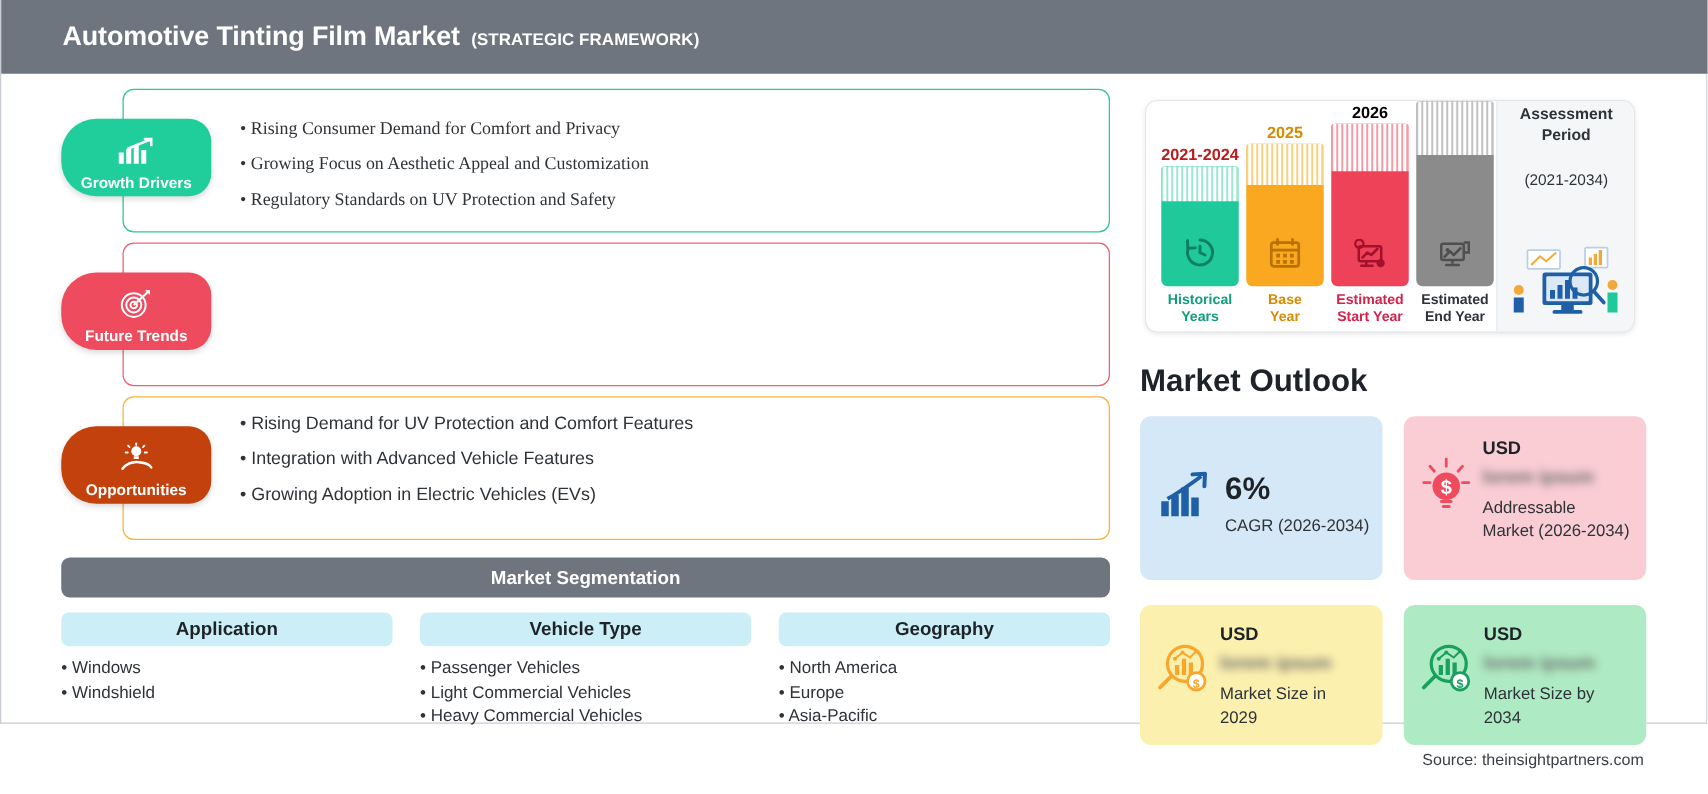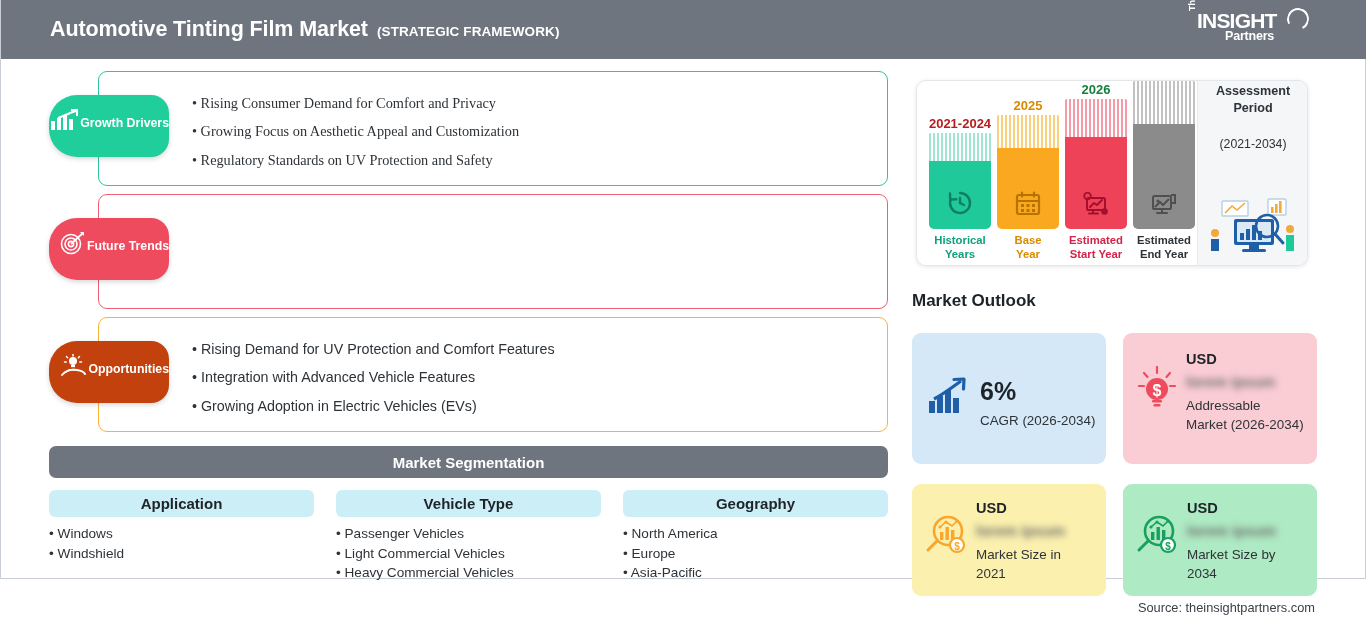--- a/index.html
+++ b/index.html
@@ -71,21 +71,21 @@
     background: #ffffff;
   }
   .panel.green  { border-color: #2ec79b; }
   .panel.red    { border-color: #ef6073; }
   .panel.orange { border-color: #f9b33a; }
 
   .badge {
     position: absolute;
     width: 120px; height: 62px;
     border-radius: 31px 31px 31px 31px;
-    display: flex; flex-direction: row;
+    display: flex; flex-direction: column;
     align-items: center; justify-content: flex-end;
     padding-bottom: 5px;
     box-shadow: 0 2px 5px rgba(0,0,0,0.16);
     z-index: 4;
   }
   .badge.green  { background: #20ce9c; border-radius: 28px 18px 18px 28px; }
   .badge.red    { background: #ee4b5e; border-radius: 28px 18px 18px 28px; }
   .badge.orange { background: #c2410c; border-radius: 28px 18px 18px 28px; }
   .badge-label {
     color: #ffffff; font-size: 12.3px; font-weight: bold;
@@ -169,21 +169,21 @@
     color: #2e3338; line-height: 1.35;
   }
   #assess-range {
     position: absolute; left: 0; top: 56px; width: 110px;
     text-align: center; font-size: 12.3px; color: #2e3338;
   }
 
   
   #outlook-title {
     position: absolute; left: 911px; top: 291px;
-    font-size: 17px; font-weight: bold; color: #1e2329;
+    font-size: 25px; font-weight: bold; color: #1e2329;
   }
   .ocard {
     position: absolute; border-radius: 9px;
     display: flex; align-items: flex-start;
   }
   .ocard-body { padding-top: 2px; }
   .ocard-usd {
     font-size: 14.6px; font-weight: bold; color: #1e2329; line-height: 1;
   }
   .ocard-blur {
@@ -204,26 +204,20 @@
 </style>
 </head>
 <body>
 
 <div id="frame">
 
   <div id="header">
     <div id="header-title-wrap">
       <span id="header-title">Automotive Tinting Film Market</span>
       <span id="header-sub">(STRATEGIC FRAMEWORK)</span>
-    </div>
-    <div id="logo">
-      <span class="the">The</span>
-      <span class="insight">INSIGHT</span>
-      <span class="partners">Partners</span>
-      <span class="swoosh"></span>
     </div>
   </div>
 
   <div class="panel green" style="left:97px; top:71px; width:790px; height:115px;"></div>
   <div class="badge green" style="left:48px; top:95px;">
     <span class="badge-icon">
       <svg width="30" height="22" viewBox="0 0 30 22">
         <rect x="1" y="12" width="4" height="9" fill="#fff"></rect>
         <rect x="7" y="9" width="4" height="12" fill="#fff"></rect>
         <rect x="13" y="6" width="4" height="15" fill="#fff"></rect>
@@ -266,21 +260,21 @@
           <line x1="21.5" y1="2.5" x2="20.4" y2="3.7"></line>
           <line x1="6.5" y1="8" x2="8.2" y2="8"></line>
           <line x1="23.5" y1="8" x2="21.8" y2="8"></line>
         </g>
         <path d="M4 21 C8 16 13 15 19 16 C23 16.6 26 18 27 20" stroke="#fff" stroke-width="2" fill="none" stroke-linecap="round"></path>
         <path d="M7 18.5 C11 15.5 16 15 20 16.5" stroke="#fff" stroke-width="1.4" fill="none"></path>
       </svg>
     </span>
     <span class="badge-label">Opportunities</span>
   </div>
-  <div class="bullets" style="left:191px; top:342px; gap:14px;">
+  <div class="bullets" style="left:191px; top:332px; gap:14px;">
     <span class="bullet">Rising Demand for UV Protection and Comfort Features</span>
     <span class="bullet">Integration with Advanced Vehicle Features</span>
     <span class="bullet">Growing Adoption in Electric Vehicles (EVs)</span>
   </div>
 
   <div id="seg-header">
     <span id="seg-header-label">Market Segmentation</span>
   </div>
 
   <div class="seg-col" style="left:335px;">
@@ -351,21 +345,21 @@
                   <rect x="11.5" y="18" width="3" height="3"></rect>
                   <rect x="17" y="18" width="3" height="3"></rect>
               </g>
             </svg>
           </span>
         </div>
         <span class="abar-cap" style="color:#d98b00;"><span>Base</span><br><span>Year</span></span>
       </div>
 
       <div class="abar-group" style="left:148px;">
-        <span class="abar-year" style="color:#15803d;">2026</span>
+        <span class="abar-year" style="color:#000000;">2026</span>
         <div class="abar" style="height:130px; background:#ee4259;">
           <div class="abar-stripes" style="height:38px; background-image:repeating-linear-gradient(90deg,#f79aa8 0 2px,#ffffff 2px 4px);"></div>
           <span class="abar-icon">
             <svg width="28" height="24" viewBox="0 0 28 24">
               <rect x="5" y="6" width="18" height="12" rx="1.6" fill="none" stroke="#a3102c" stroke-width="2"></rect>
               <path d="M8 15 L12 11 L15 13 L20 8" fill="none" stroke="#a3102c" stroke-width="2" stroke-linecap="round" stroke-linejoin="round"></path>
               <circle cx="5.5" cy="4" r="3.3" fill="none" stroke="#a3102c" stroke-width="1.8"></circle>
               <circle cx="22.5" cy="19.5" r="3.3" fill="#a3102c"></circle>
               <line x1="11" y1="18" x2="11" y2="21" stroke="#a3102c" stroke-width="2"></line>
               <line x1="7" y1="21.5" x2="16" y2="21.5" stroke="#a3102c" stroke-width="2" stroke-linecap="round"></line>
@@ -484,21 +478,21 @@
         <circle cx="22" cy="9" r="1.6" fill="#f9a62b"></circle>
         <circle cx="33" cy="8" r="1.6" fill="#f9a62b"></circle>
         <line x1="13" y1="28" x2="4" y2="37" stroke="#f9a62b" stroke-width="3" stroke-linecap="round"></line>
         <circle cx="33" cy="32" r="7" fill="#ffffff" stroke="#f9a62b" stroke-width="2.2"></circle>
         <text x="33" y="37" font-family="Liberation Sans, sans-serif" font-size="10" font-weight="bold" fill="#f9a62b" text-anchor="middle">$</text>
       </svg>
     </span>
     <div class="ocard-body">
       <div class="ocard-usd">USD</div>
       <div class="ocard-blur">lorem ipsum</div>
-      <div class="ocard-cap" style="max-width:112px;">Market Size in 2021</div>
+      <div class="ocard-cap" style="max-width:112px;">Market Size in 2029</div>
     </div>
   </div>
 
   <div class="ocard" style="left:1122px; top:484px; width:194px; height:112px; background:#aeeac3; padding:15px 10px 0 12px;">
     <span style="margin-right:8px; margin-top:14px;">
       <svg width="44" height="44" viewBox="0 0 44 44">
         <circle cx="24" cy="18" r="14" fill="none" stroke="#19a05e" stroke-width="2.6"></circle>
         <g fill="#19a05e">
           <rect x="16" y="19" width="3.4" height="8"></rect>
           <rect x="21.5" y="14" width="3.4" height="13"></rect>

